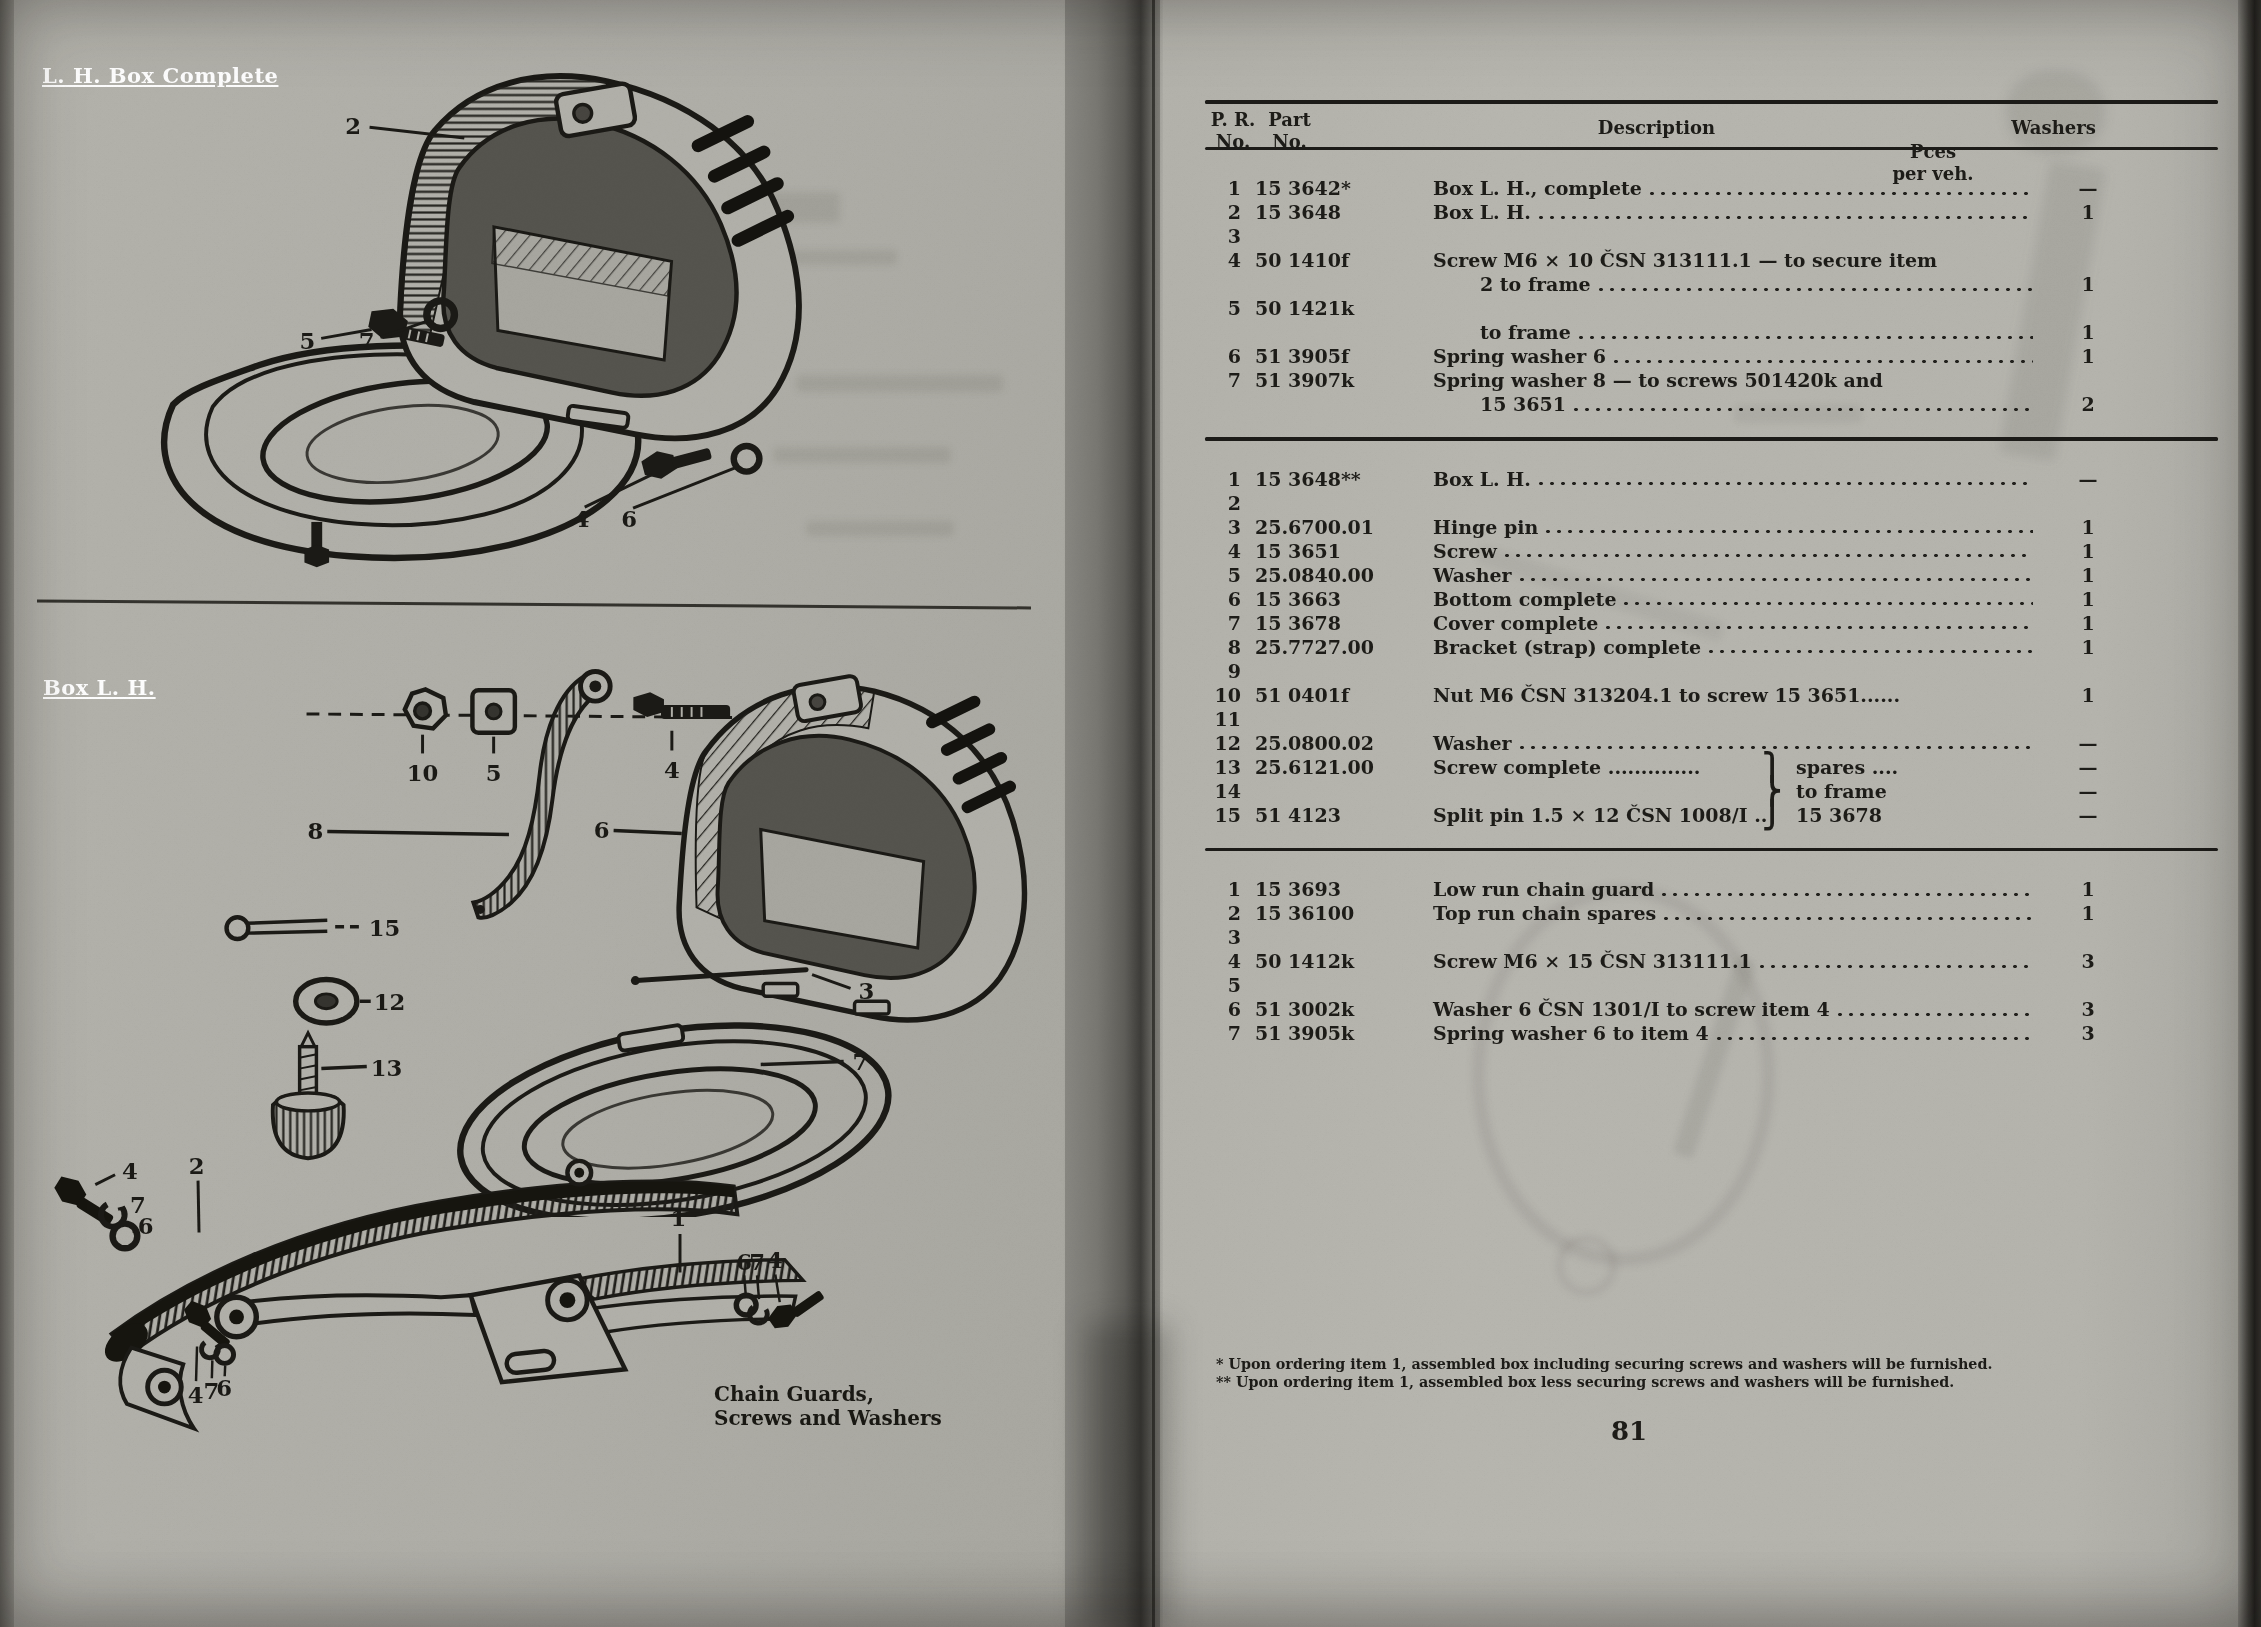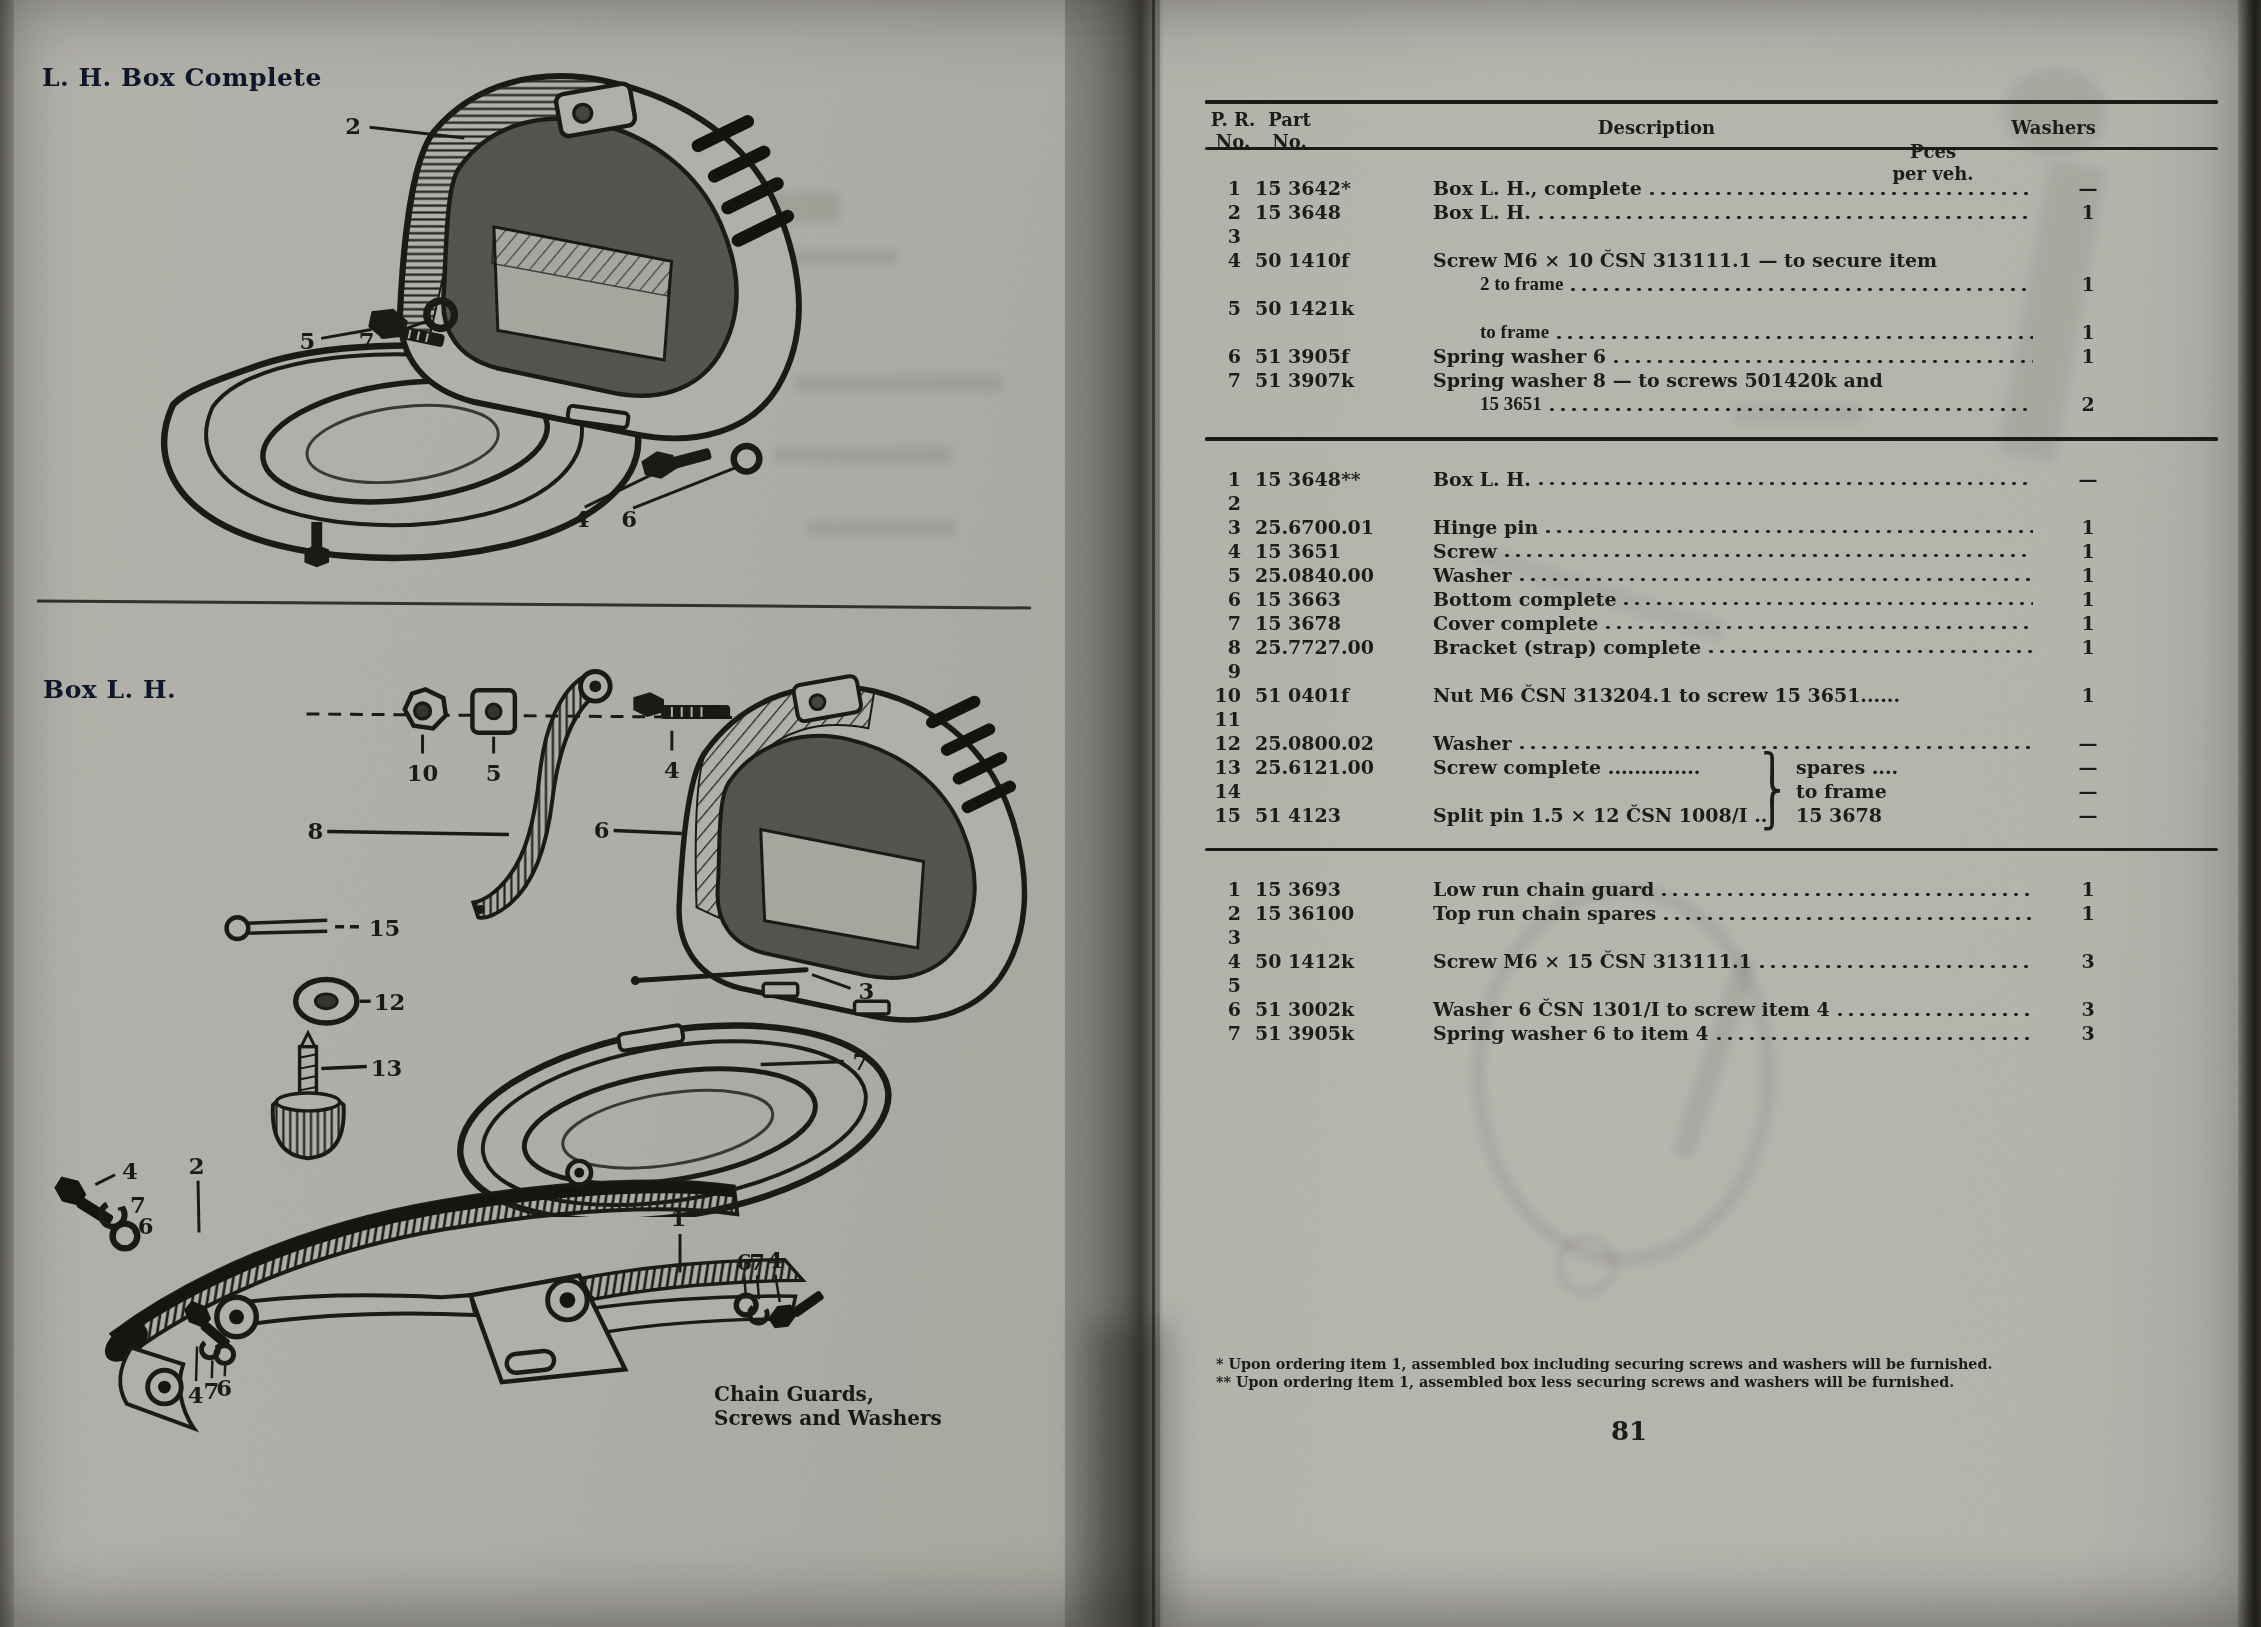--- a/index.html
+++ b/index.html
@@ -11,21 +11,21 @@
   #edge-left{position:absolute;left:0;top:0;width:14px;height:1628px;background:linear-gradient(90deg,#6b6a64,#989790);}
   #gutter{position:absolute;left:1062px;top:0;width:101px;height:1628px;
     background:linear-gradient(90deg,rgba(30,29,26,0) 0%,rgba(30,29,26,.16) 35%,rgba(30,29,26,.40) 62%,rgba(14,13,11,.62) 78%,rgba(30,29,26,.22) 92%,rgba(30,29,26,.04) 100%);}
   #gutter-line{position:absolute;left:1152px;top:0;width:3px;height:1628px;background:rgba(12,12,10,.55);}
   #edge-right{position:absolute;left:2238px;top:0;width:23px;height:1628px;
     background:linear-gradient(90deg,#908f89 0%,#43423d 45%,#22211e 72%,#383732 100%);}
   .vignette{position:absolute;inset:0;pointer-events:none;
     box-shadow:inset 0 0 79px rgba(25,24,21,.35), inset 0 -20px 59px rgba(25,24,21,.18);}
 
   
-  .pg-title{position:absolute;font-weight:bold;font-size:25px;letter-spacing:0.5px;color:#0f172a;}
+  .pg-title{position:absolute;font-weight:bold;font-size:21px;letter-spacing:0.5px;color:#ffffff;text-decoration:underline;}
   #title-top{left:42px;top:63px;}
   #title-mid{left:43px;top:675px;}
   #caption3{position:absolute;left:714px;top:1382px;font-weight:bold;font-size:20px;line-height:1.2;color:#191813;}
   #divider-left{position:absolute;left:37px;top:603px;width:994px;height:3px;background:#1d1c18;opacity:.85;transform:rotate(.4deg);}
 
   
   .diag{position:absolute;}
   .diag text{font-family:"DejaVu Serif","Liberation Serif",serif;font-weight:bold;font-size:46px;fill:#1b1a16;}
   .ink{stroke:#1b1a16;}
 
@@ -44,21 +44,21 @@
   .th-pces{left:681px;top:5px;width:94px;margin-top:32px;}
   .th-rem{left:794px;top:13px;width:109px;}
   #table-sections{margin-top:0;}
   .t-section{margin-top:26px;font-weight:bold;font-size:19px;}
   .sec-rule{margin-top:21px;}
   .t-line{position:relative;display:flex;height:24px;}
   .t-line span{line-height:24px;white-space:pre;}
   .c-no{width:36px;text-align:right;}
   .c-part{width:172px;padding-left:14px;}
   .c-desc{flex:1;display:flex;padding-left:6px;min-width:0;}
-  .c-desc .ind{padding-left:47px;font-family:Liberation Serif, serif;}
+  .c-desc .ind{padding-left:47px;}
   .dots{flex:1;align-self:flex-end;height:5px;margin:0 8px 4.4px 8px;
     background-image:radial-gradient(circle at 2px 2.5px,#22211d 1.7px,rgba(0,0,0,0) 1.9px);
     background-size:11px 5px;background-repeat:repeat-x;}
   .fill{flex:1;}
   .c-qty{width:94px;text-align:center;}
   .c-rem{width:83px;}
   .brace{position:absolute;left:557px;top:0;font-family:"DejaVu Sans","Liberation Sans",sans-serif;
     font-size:27px;line-height:24px;font-weight:bold;}
   .side{position:absolute;left:591px;top:0;line-height:24px;}
   #footnotes{position:absolute;left:1216px;top:1355px;width:879px;font-weight:bold;font-size:14.3px;line-height:1.28;color:#1d1c18;}

